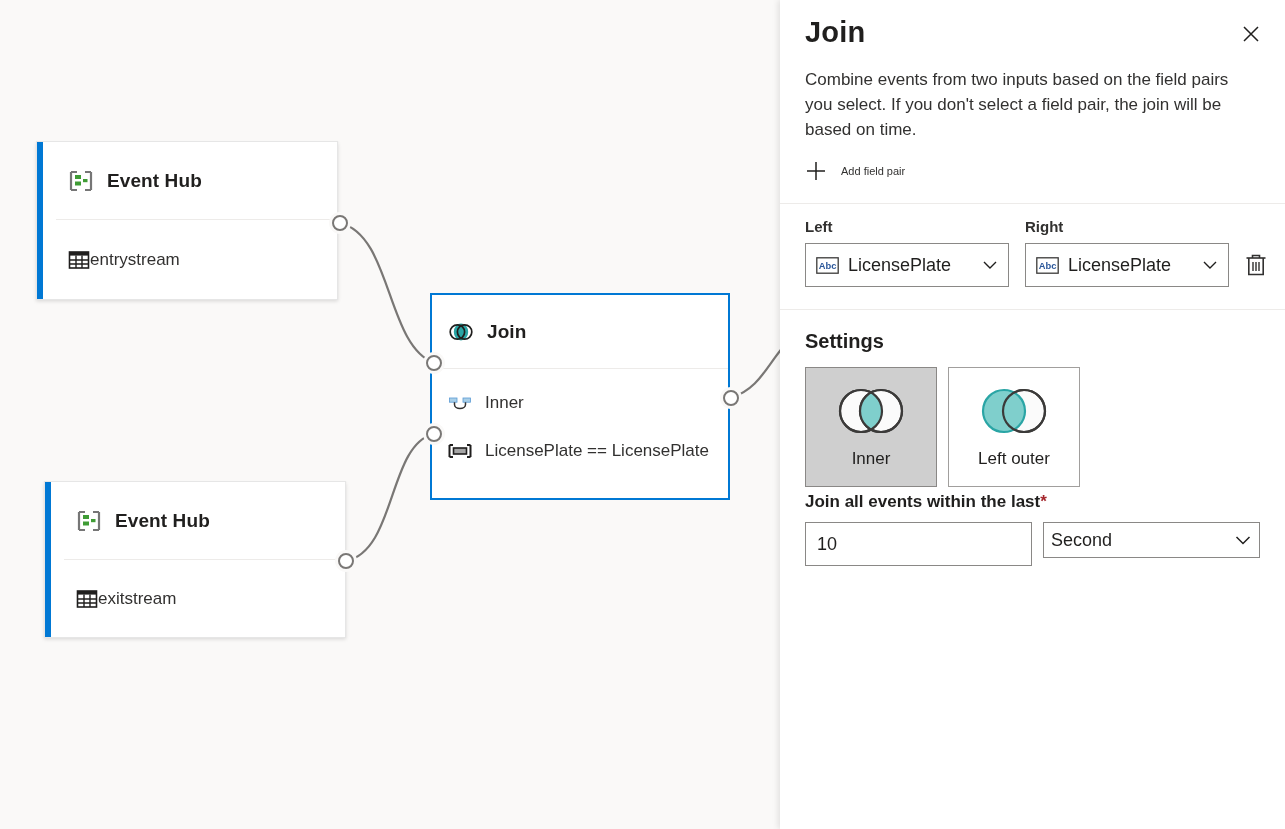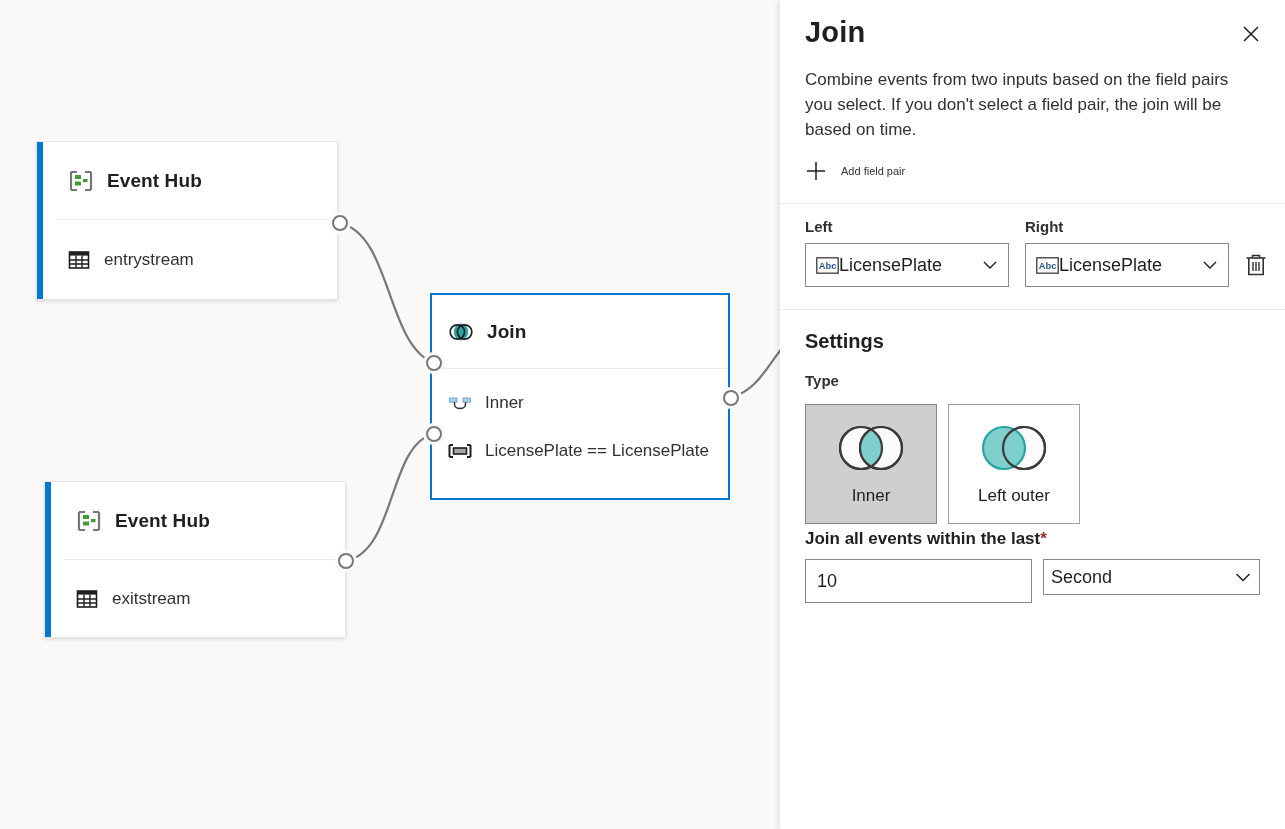--- a/index.html
+++ b/index.html
@@ -34,21 +34,21 @@
     background: #0078d4;
   }
   .node-head {
     height: 77px; display: flex; align-items: center;
     padding-left: 31px; gap: 13px;
   }
   .node-title { font-size: 19px; font-weight: bold; color: #201f1e; letter-spacing: .1px; }
   .node-sep { height: 1px; background: #edebe9; margin-left: 19px; }
   .node-row {
     flex: 1; display: flex; align-items: center;
-    padding-left: 31px; gap: 14px;
+    padding-left: 31px; 
   }
   .node-row-label { font-size: 17px; color: #323130; }
 
   .node.selected {
     border: 2px solid #0078d4;
     box-shadow: none;
   }
   .node.selected .node-sep { margin-left: 0; }
 
   
@@ -98,21 +98,21 @@
   .link-btn .lbl { font-size: 11px; color: #323130; }
   .divider { height: 1px; background: #edebe9; width: 100%; }
 
   .sec-title { font-size: 20px; font-weight: bold; color: #201f1e; margin: 20px 0 0 0; }
   .fld-label { font-size: 15px; font-weight: bold; color: #323130; }
 
   .pairs-grid { display: flex; align-items: flex-end; gap: 16px; margin-top: 14px; }
   .pair-col { display: flex; flex-direction: column; gap: 8px; }
   .combo {
     width: 204px; height: 44px; border: 1px solid #8a8886; background: #fff;
-    display: flex; align-items: center; padding: 0 10px; 
+    display: flex; align-items: center; padding: 0 10px; gap: 9px;
     cursor: pointer;
   }
   .combo .val { font-size: 18px; color: #201f1e; flex: 1; white-space: nowrap; }
   .icon-btn {
     width: 32px; height: 44px; background: none; border: none; cursor: pointer;
     display: flex; align-items: center; justify-content: center; padding: 0;
   }
 
   .type-row { display: flex; gap: 11px; margin-top: 14px; }
   .type-card {
@@ -320,23 +320,20 @@
           </span>
         </button>
       </div>
     </div>
 
     <div class="divider" style="margin-top:22px;"></div>
 
     <div class="p-pad">
       <h2 class="sec-title">Settings</h2>
 
-      <div style="margin-top:19px;">
-        <span class="fld-label">Type</span>
-      </div>
 
       <div class="type-row">
         <div class="type-card selected">
           <span class="ico">
             <svg width="74" height="52" viewBox="0 0 74 52" xmlns="http://www.w3.org/2000/svg">
               <circle cx="27" cy="26" r="21" fill="#fbfbfb" stroke="#3b3a39" stroke-width="2.2"></circle>
               <circle cx="47" cy="26" r="21" fill="#fbfbfb" stroke="#3b3a39" stroke-width="2.2"></circle>
               <path d="M37 7.5 a21 21 0 0 0 0 37 a21 21 0 0 0 0 -37 z" fill="#7fcfcc"></path>
               <circle cx="27" cy="26" r="21" fill="none" stroke="#3b3a39" stroke-width="2.2"></circle>
               <circle cx="47" cy="26" r="21" fill="none" stroke="#3b3a39" stroke-width="2.2"></circle>

